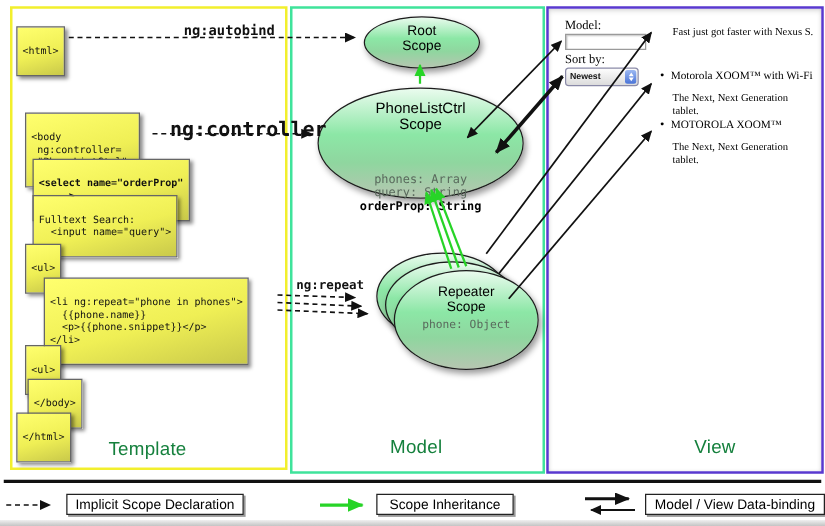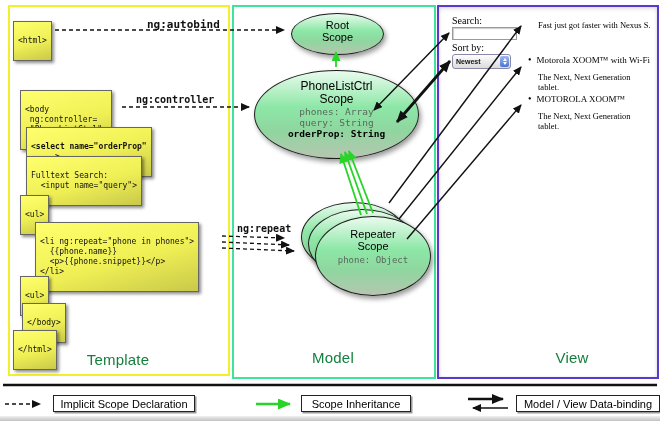--- a/index.html
+++ b/index.html
@@ -24,21 +24,21 @@
   .nglabel{position:absolute;font-family:"DejaVu Sans Mono","Liberation Mono",monospace;
            font-weight:bold;color:#111;z-index:4;}
 
   .ellipse{position:absolute;border-radius:50%;border:1.6px solid #1c1c1c;
            background:linear-gradient(180deg,#eafbee 0%,#8ce7a6 42%,#8fd69f 68%,#b6c6b1 100%);
            box-shadow:2px 3px 5px rgba(0,0,0,.40);z-index:2;
            display:flex;flex-direction:column;align-items:center;}
   .etitle{white-space:pre;text-align:center;font-size:11px;line-height:12px;color:#000;}
   .ellipse.plc .etitle{font-size:12px;line-height:13px;}
   .eprops{white-space:pre;font-family:"DejaVu Sans Mono",monospace;
-          font-size:9.5px;line-height:11px;color:#59695c;}
+          font-size:9.5px;line-height:11px;color:#59695c;margin-top:32px;}
   .epropb{white-space:pre;font-family:"DejaVu Sans Mono",monospace;font-weight:bold;
           font-size:9.5px;line-height:11px;color:#000;}
   .eprop-s{white-space:pre;font-family:"DejaVu Sans Mono",monospace;font-size:9px;color:#59695c;margin-top:3px;}
   .ellipse.root{left:291px;top:13px;width:91px;height:35px;padding-top:5px;}
   .ellipse.plc{left:254px;top:70px;width:163px;height:78px;padding-top:9px;}
   .ellipse.rep{justify-content:flex-start;}
   .ellipse.rep.b{left:301px;top:202px;width:104px;height:68px;}
   .ellipse.rep.m{left:308px;top:209px;width:106px;height:68px;}
   .ellipse.rep.f{left:315px;top:216px;width:114px;height:67px;padding-top:11px;}
 
@@ -93,21 +93,21 @@
   <div class="code" style="left:20px;top:195px;">&lt;ul&gt;</div>
   <div class="code" style="left:35px;top:222px;">&lt;li ng:repeat="phone in phones"&gt;
   {{phone.name}}
   &lt;p&gt;{{phone.snippet}}&lt;/p&gt;
 &lt;/li&gt;</div>
   <div class="code" style="left:20px;top:276px;">&lt;ul&gt;</div>
   <div class="code" style="left:22px;top:303px;">&lt;/body&gt;</div>
   <div class="code" style="left:13px;top:330px;">&lt;/html&gt;</div>
 
   <span class="nglabel" style="left:147px;top:18px;font-size:11px;">ng:autobind</span>
-  <span class="nglabel" style="left:136px;top:94px;font-size:10px;">ng:controller</span>
+  <span class="nglabel" style="left:136px;top:94px;font-size:16px;">ng:controller</span>
   <span class="nglabel" style="left:237px;top:223px;font-size:10px;">ng:repeat</span>
 
   <div class="ellipse root">
     <div class="etitle">Root
 Scope</div>
   </div>
   <div class="ellipse plc">
     <div class="etitle">PhoneListCtrl
 Scope</div>
     <div class="eprops">phones: Array
@@ -115,21 +115,21 @@
     <div class="epropb">orderProp: String</div>
   </div>
   <div class="ellipse rep b"></div>
   <div class="ellipse rep m"></div>
   <div class="ellipse rep f">
     <div class="etitle">Repeater
 Scope</div>
     <div class="eprop-s">phone: Object</div>
   </div>
 
-  <span class="vlabel" style="left:452px;top:15px;">Search:</span>
+  <span class="vlabel" style="left:452px;top:15px;">Model:</span>
   <div class="vinput"></div>
   <span class="vlabel" style="left:452px;top:42px;">Sort by:</span>
   <div class="vselect">
     <span class="vsel-text">Newest</span>
     <span class="vstepper">
         <i class="up"></i>
         <i class="dn"></i>
       </span>
   </div>
 

